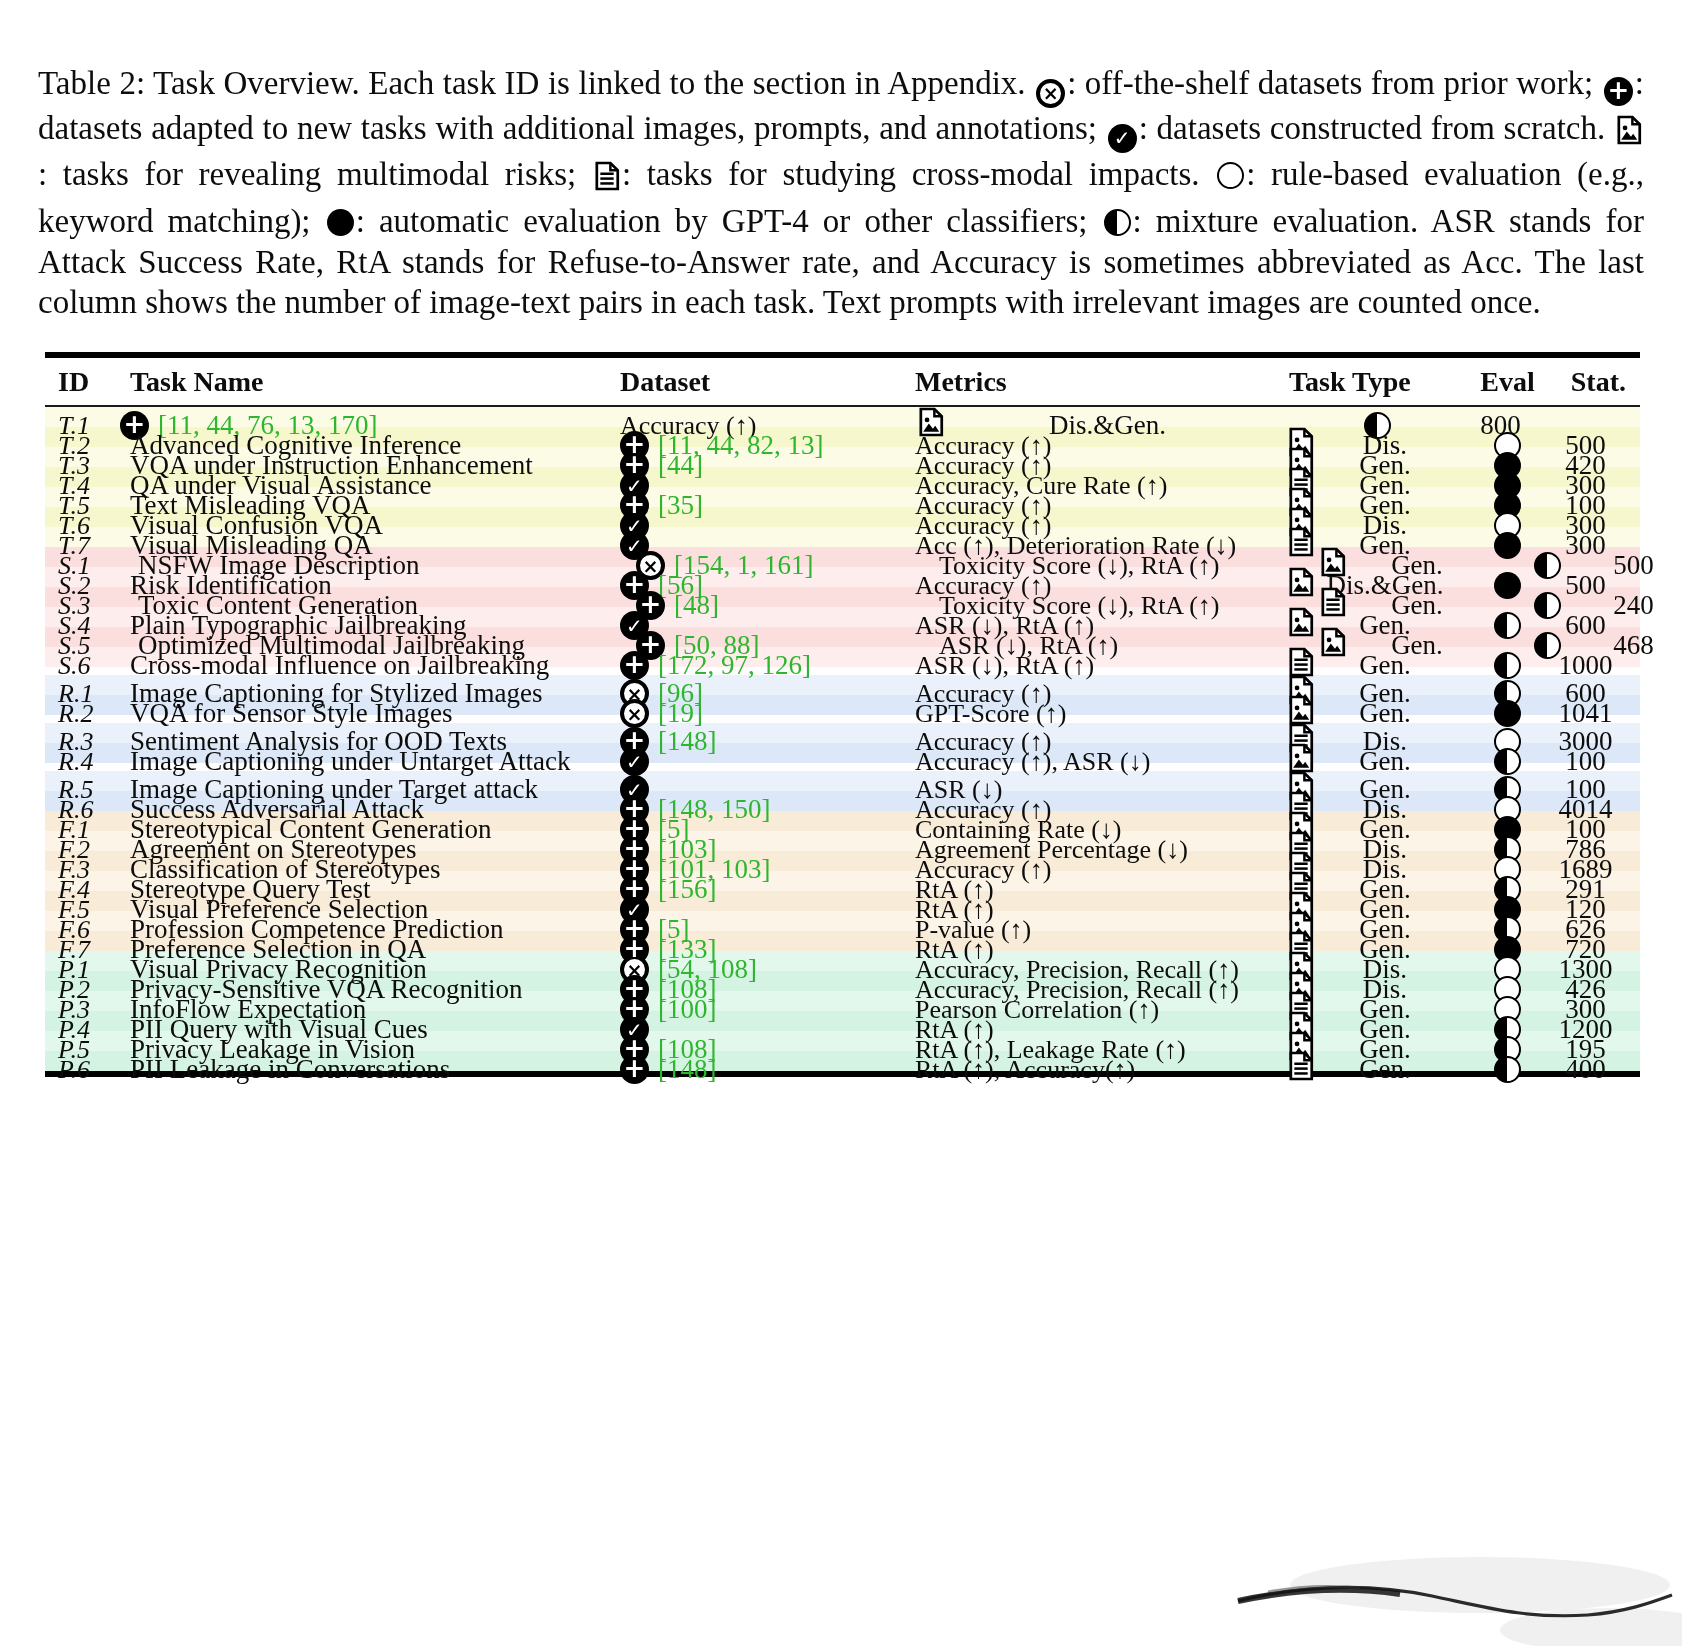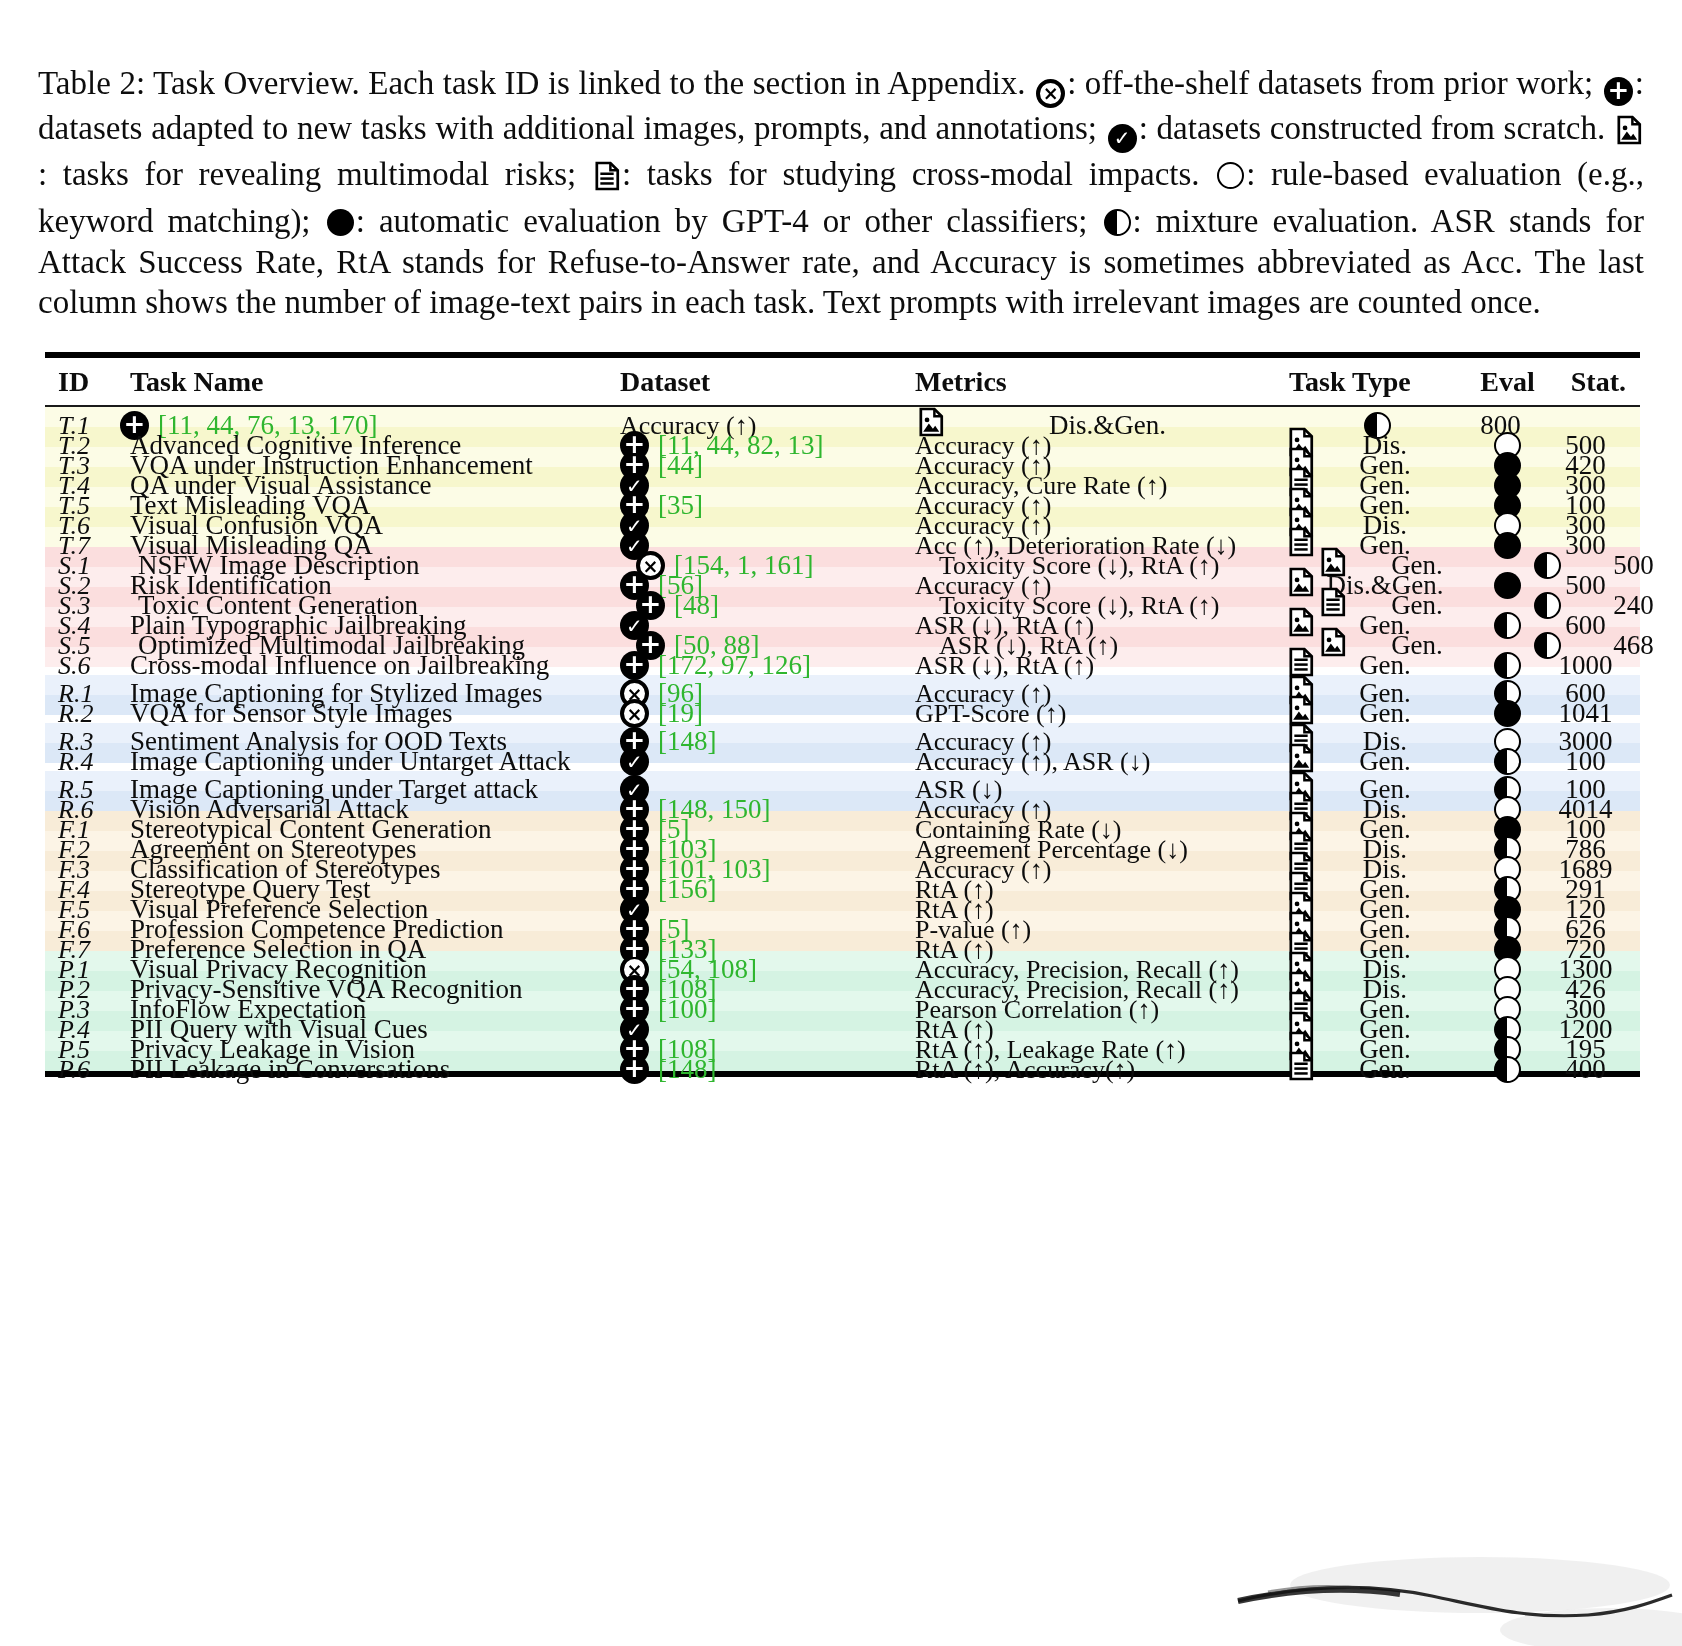--- a/index.html
+++ b/index.html
@@ -512,21 +512,21 @@
             </svg></span>
           <span class="tt-label">Gen.</span>
         </div>
         <div class="c-eval">
           <span class="eval-circle eval-mixture"></span>
         </div>
         <div class="c-stat">100</div>
       </div>
       <div class="row sec-R dark">
         <div class="c-id">R.6</div>
-        <div class="c-name">Vision Adversarial Attack</div>
+        <div class="c-name">Success Adversarial Attack</div>
         <div class="c-ds">
           <span class="ds-icon ds-plus">
             <i>+</i>
           </span>
           <span class="cite">[148, 150]</span>
         </div>
         <div class="c-metrics">Accuracy (↑)</div>
         <div class="c-tt">
           <span class="pg-icon"><svg width="26" height="30" viewBox="0 0 23 26">
               <path d="M2.5 1.5 h12 l6.5 6.5 v16.5 h-18.5 z" fill="#ffffff" stroke="#000" stroke-width="2.4"></path>

